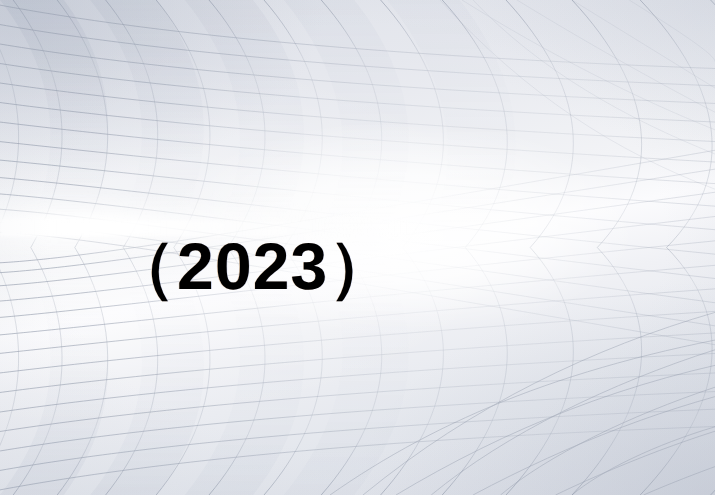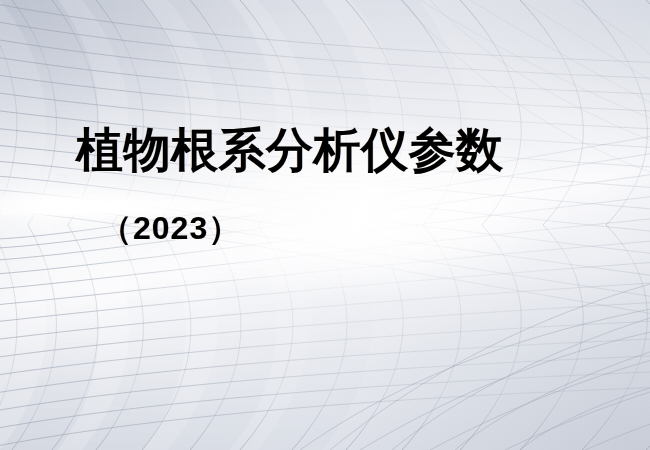--- a/index.html
+++ b/index.html
@@ -110,21 +110,21 @@
     text-shadow:
       -0.5px 0 rgba(196,120,40,0.30),
        0.5px 0 rgba(40,70,170,0.22),
        0 1px 1px rgba(255,255,255,0.55);
   }
 
   .title-line-2 {
     position: absolute;
     left: 100px;
     top: 211px;
-    font-size: 32px;
+    font-size: 60px;
     line-height: 1.08;
     font-weight: bold;
     color: #000000;
     letter-spacing: 1px;
     white-space: nowrap;
     text-shadow:
       -0.5px 0 rgba(196,120,40,0.32),
        0.5px 0 rgba(40,70,170,0.22),
        0 1px 1px rgba(255,255,255,0.55);
   }
@@ -253,17 +253,16 @@
         <path d="M 650,172 C 560,138 478,86 400,0"></path>
       </g>
     </svg>
   </div>
 
   <div class="bg-streak"></div>
   <div class="bg-streak2"></div>
   <div class="bg-vignette"></div>
 
   <div class="title-block">
-    <div class="title-line-1">植物根系分析仪参数</div>
     <div class="title-line-2">（2023）</div>
   </div>
 
 </div>
 
 </body></html>

